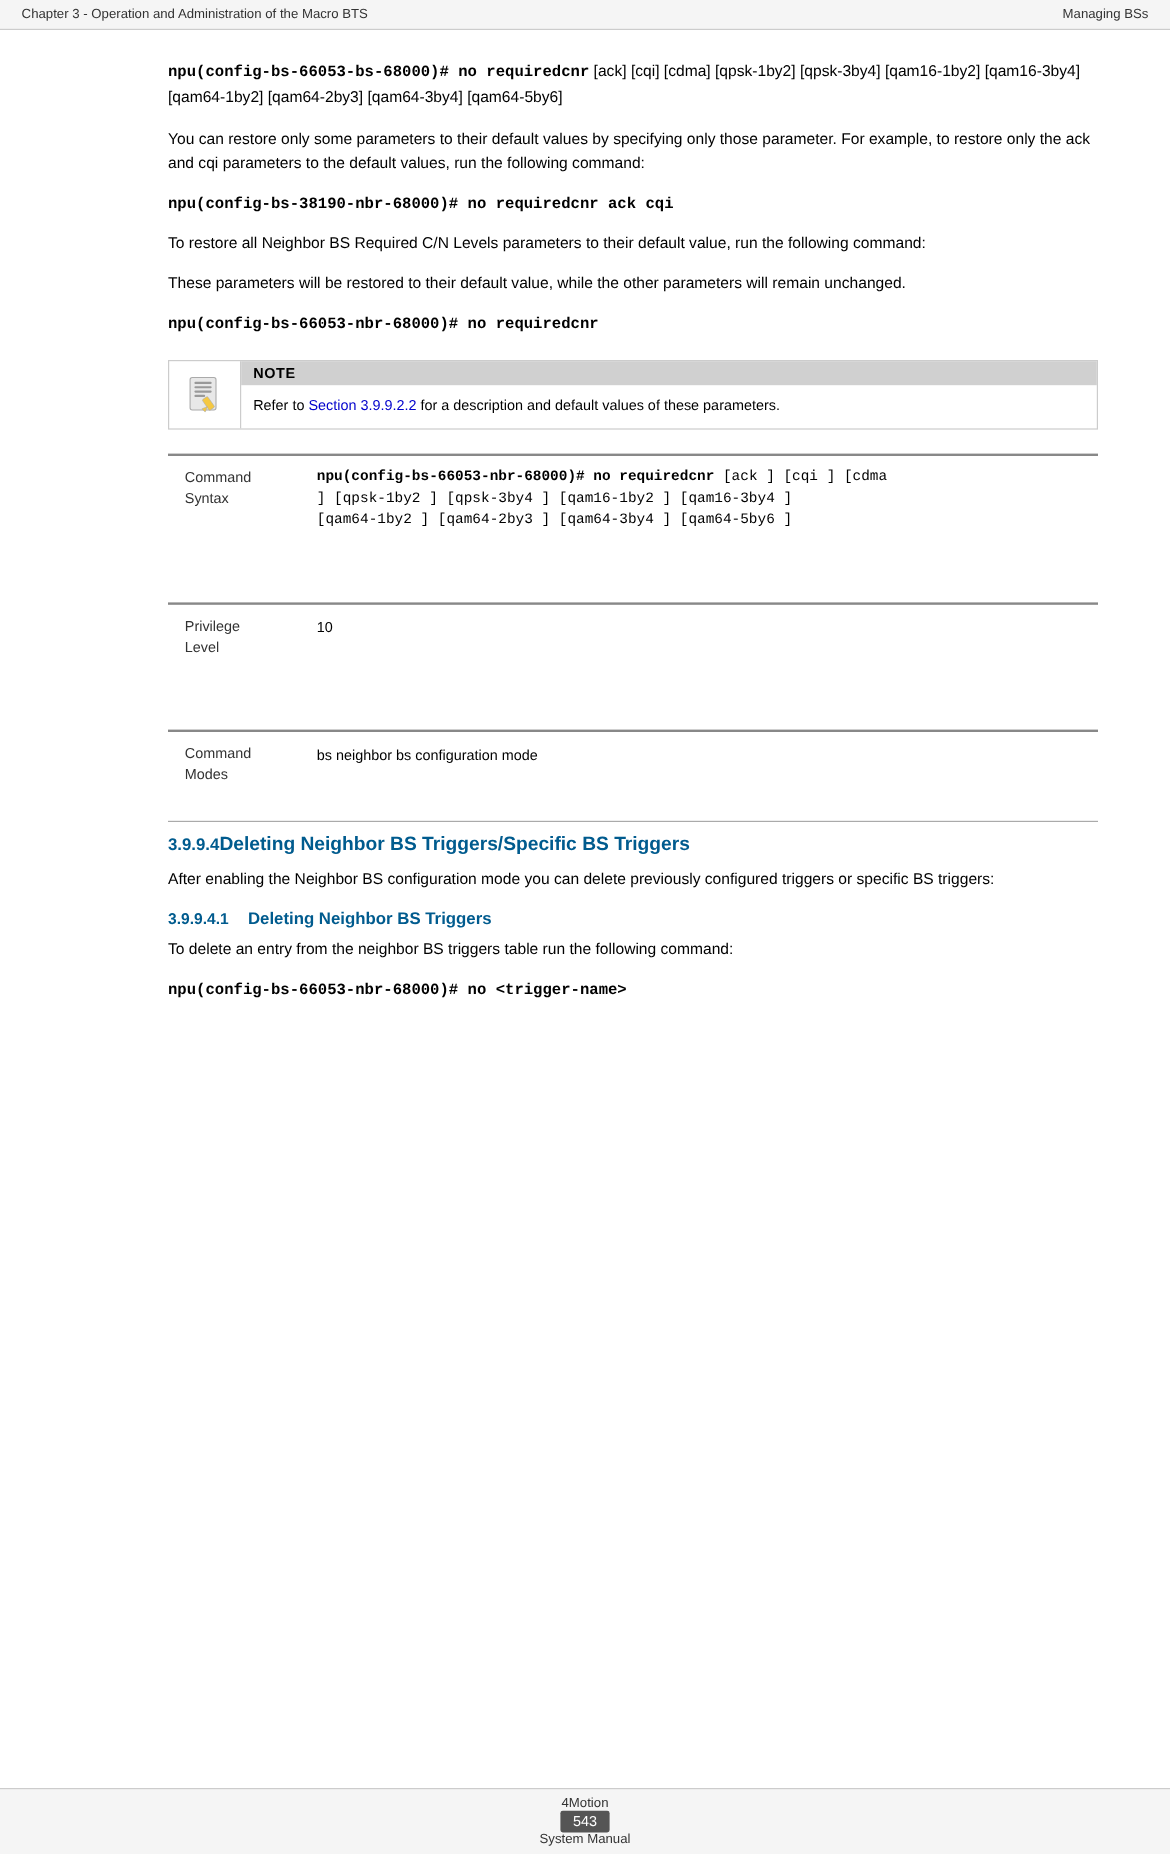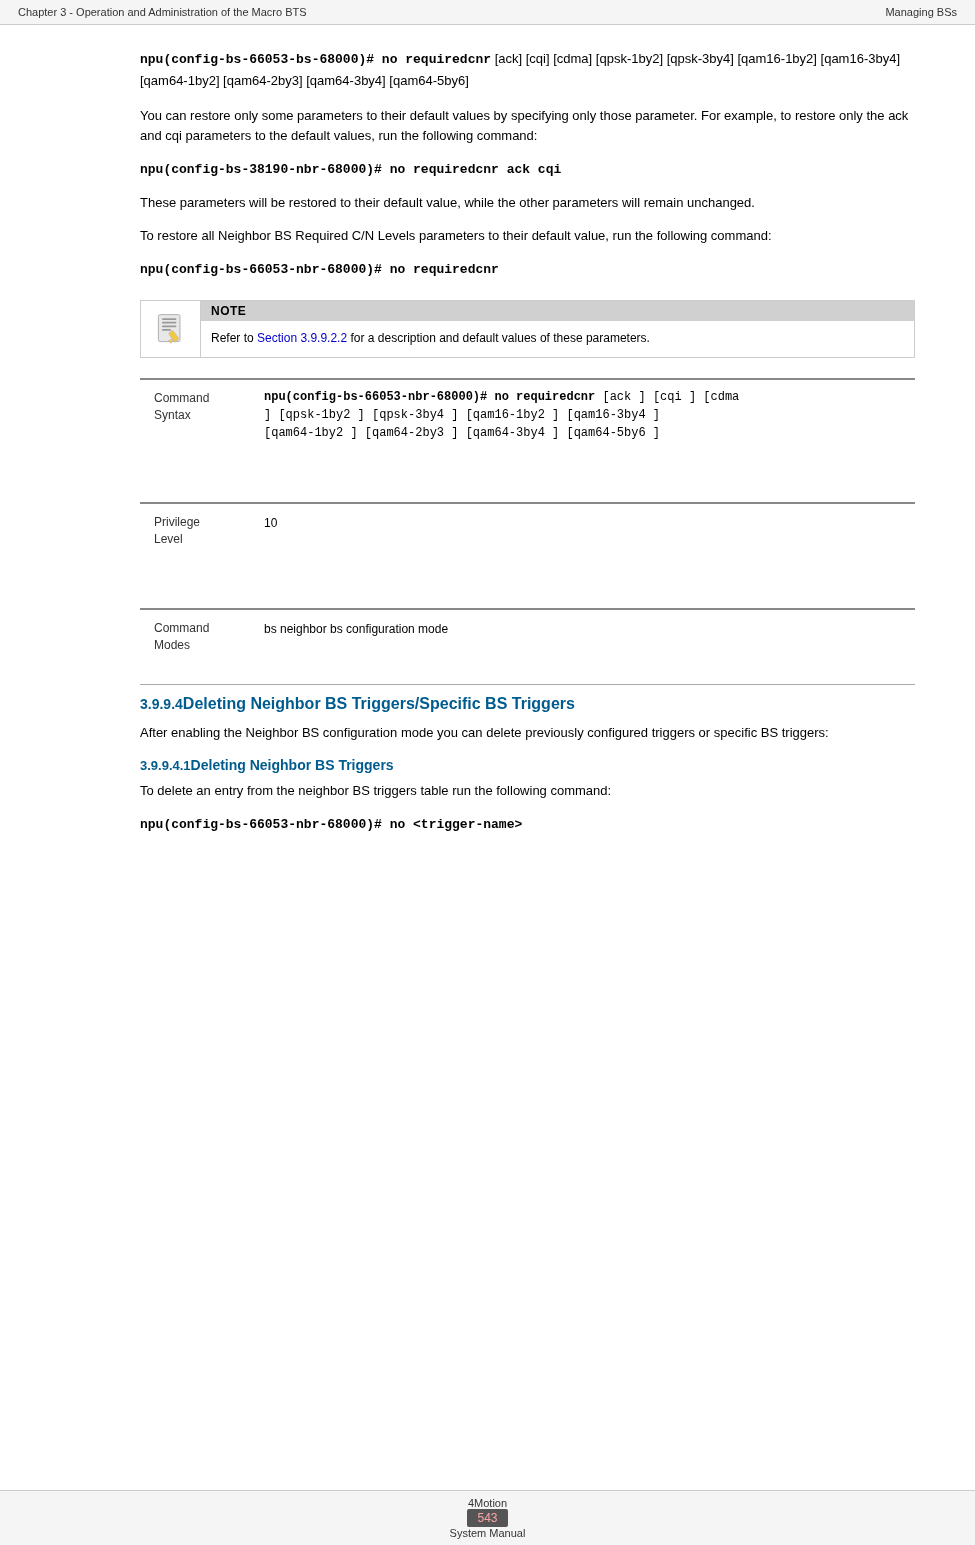--- a/index.html
+++ b/index.html
@@ -148,20 +148,21 @@
     .section-title {
       font-size: 16px;
       font-weight: bold;
       color: #005b8e;
     }
 
     
     .subsection-heading {
       display: flex;
       align-items: baseline;
+      gap: 16px;
       margin: 14px 0 8px 0;
     }
     .subsection-num {
       font-size: 13px;
       font-weight: bold;
       color: #005b8e;
       white-space: nowrap;
     }
     .subsection-title {
       font-size: 14px;
@@ -179,21 +180,21 @@
       align-items: center;
       padding: 6px 18px;
       border-top: 1px solid #ccc;
       background: #f5f5f5;
       font-size: 11px;
       color: #333;
       flex-direction: column;
     }
     .page-footer .page-num {
       background: #555;
-      color: #fca5a5;
+      color: #ffffff;
       padding: 2px 10px;
       border-radius: 2px;
       font-size: 12px;
     }
     
     .spacer { height: 20px; }
   </style>
 </head>
 <body>
 
@@ -207,23 +208,23 @@
   <div class="cmd-block">
     <span class="cmd-bold cmd-mono">npu(config-bs-66053-bs-68000)# no requiredcnr</span><span> [ack] [cqi] [cdma] [qpsk-1by2] [qpsk-3by4] [qam16-1by2] [qam16-3by4] [qam64-1by2] [qam64-2by3] [qam64-3by4] [qam64-5by6]</span>
   </div>
 
   <p>You can restore only some parameters to their default values by specifying only those parameter. For example, to restore only the ack and cqi parameters to the default values, run the following command:</p>
 
   <p>
     <span class="cmd-inline-bold">npu(config-bs-38190-nbr-68000)# no requiredcnr ack cqi</span>
   </p>
 
+  <p>To restore all Neighbor BS Required C/N Levels parameters to their default value, run the following command:</p>
+
   <p>These parameters will be restored to their default value, while the other parameters will remain unchanged.</p>
-
-  <p>To restore all Neighbor BS Required C/N Levels parameters to their default value, run the following command:</p>
 
   <p>
     <span class="cmd-inline-bold">npu(config-bs-66053-nbr-68000)# no requiredcnr</span>
   </p>
 
   <div class="note-container">
     <div class="note-icon-area">
 
       <svg class="note-icon-pencil" viewBox="0 0 40 40" xmlns="http://www.w3.org/2000/svg">
         <rect x="6" y="4" width="24" height="30" rx="2" ry="2" fill="#e8e8e8" stroke="#aaa" stroke-width="1"></rect>

